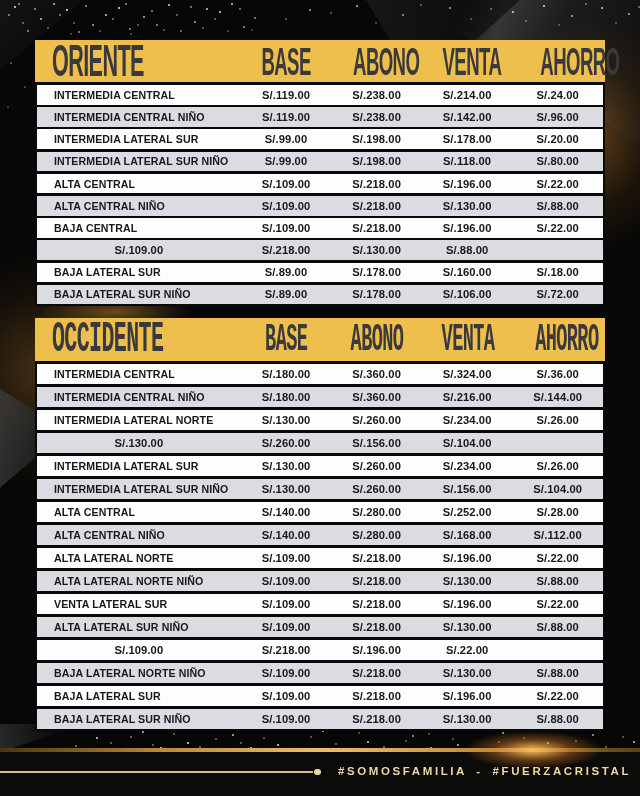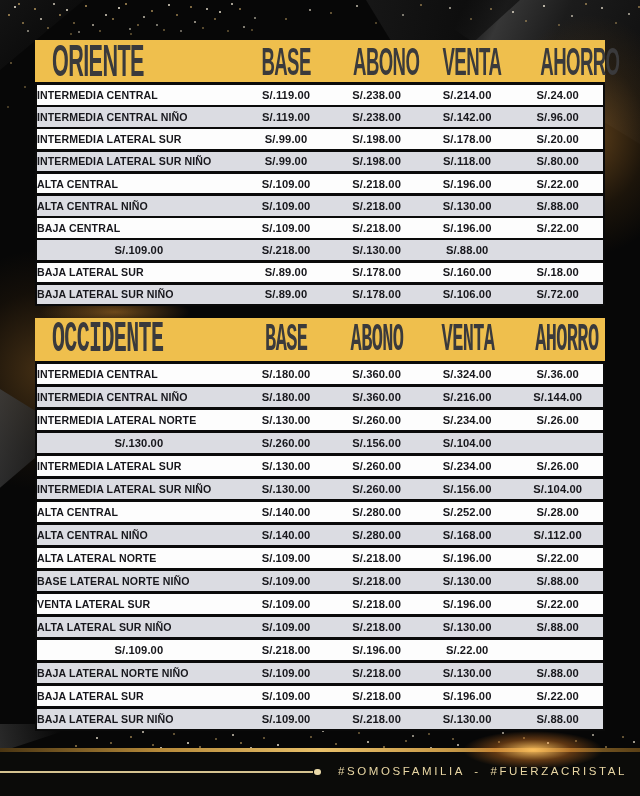--- a/index.html
+++ b/index.html
@@ -79,33 +79,33 @@
   .hcell.left{text-align:left;padding-left:17px;}
   .cond{display:inline-block;font-weight:700;color:#3a3a3c;transform:scale(0.6,1.25);line-height:1;}
   .cond.title{font-size:36px;transform-origin:0 50%;letter-spacing:-1px;}
   .cond.col{font-size:31px;transform-origin:50% 50%;letter-spacing:-1px;}
   .rows{display:flex;flex-direction:column;gap:2.6px;padding:3px 2px 0;}
   .row{display:grid;grid-template-columns:36% 16% 16% 16% 16%;align-items:center;background:#FDFDFD;}
   #table-oriente .row{height:19.6px;}
   #table-occidente .row{height:20.4px;}
   .row.alt{background:#DBDCE2;}
   .cell{white-space:nowrap;color:#17171c;}
-  .cell.label{font-size:10.6px;font-weight:700;letter-spacing:.1px;}
+  .cell.label{font-size:10.6px;font-weight:700;padding-left:17px;letter-spacing:.1px;}
   .cell.price{font-size:11.2px;font-weight:700;text-align:center;letter-spacing:.1px;}
 
   
   .footer-band{position:absolute;left:0;top:751.5px;width:640px;height:44.5px;background:#0b0b09;z-index:6;}
   .goldbar{position:absolute;left:0;top:748px;width:640px;height:3.5px;z-index:7;
     background:linear-gradient(90deg,#4a3512,#b68a3a 25%,#e8c06a 50%,#c89a48 70%,#5a4016);}
   .goldglow{position:absolute;left:463px;top:731px;width:140px;height:38px;z-index:8;
     background:radial-gradient(closest-side,rgba(255,195,95,.95),rgba(255,140,40,.35) 55%,transparent);}
   .footer-rule{position:absolute;left:0;top:771px;width:313px;height:1.5px;background:rgba(235,215,160,.9);z-index:9;}
   .footer-dot{position:absolute;left:314px;top:768.5px;width:6.5px;height:6.5px;border-radius:50%;background:#ead9a8;z-index:9;}
   .footer-text{position:absolute;left:338px;top:765px;width:288px;text-align:right;z-index:9;
-    font-size:11.5px;font-weight:400;letter-spacing:2.6px;word-spacing:4px;color:#e9d7a4;white-space:nowrap;}
+    font-size:11.5px;font-weight:700;letter-spacing:2.6px;word-spacing:4px;color:#e9d7a4;white-space:nowrap;}
 </style>
 </head>
 <body>
 
 <div class="stage">
 
   <div class="bg-el shard-tl"></div>
   <div class="bg-el shard-a"></div>
   <div class="bg-el shard-b"></div>
   <div class="bg-el tint-tr"></div>
@@ -261,21 +261,21 @@
           <div class="cell price">S/.112.00</div>
         </div>
         <div class="row">
           <div class="cell label">ALTA LATERAL NORTE</div>
           <div class="cell price">S/.109.00</div>
           <div class="cell price">S/.218.00</div>
           <div class="cell price">S/.196.00</div>
           <div class="cell price">S/.22.00</div>
         </div>
         <div class="row alt">
-          <div class="cell label">BASE LATERAL NORTE NIÑO</div>
+          <div class="cell label">ALTA LATERAL NORTE NIÑO</div>
           <div class="cell price">S/.109.00</div>
           <div class="cell price">S/.218.00</div>
           <div class="cell price">S/.130.00</div>
           <div class="cell price">S/.88.00</div>
         </div>
         <div class="row">
           <div class="cell label">VENTA LATERAL SUR</div>
           <div class="cell price">S/.109.00</div>
           <div class="cell price">S/.218.00</div>
           <div class="cell price">S/.196.00</div>

